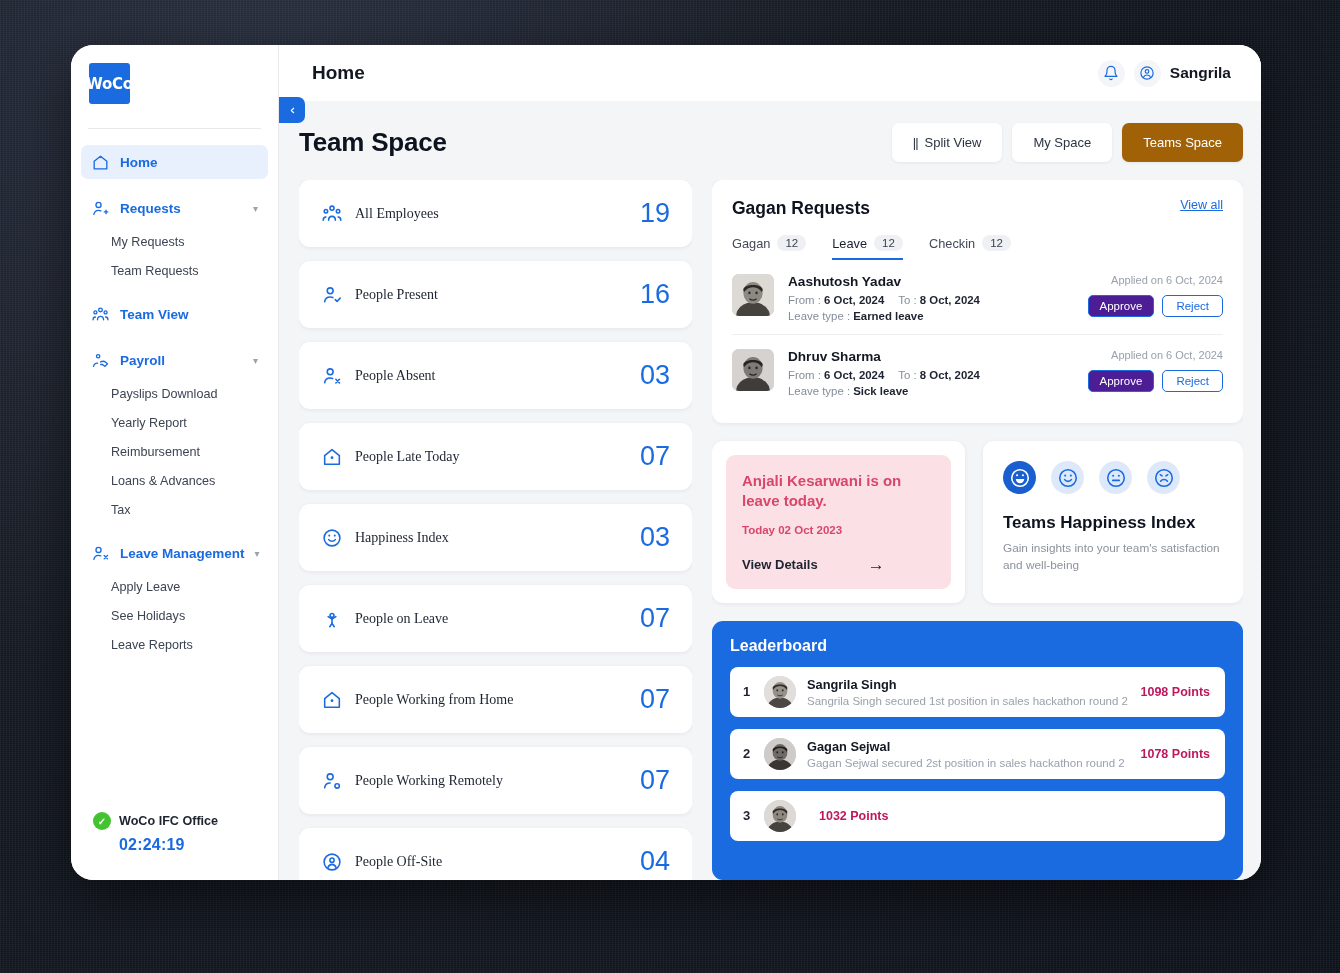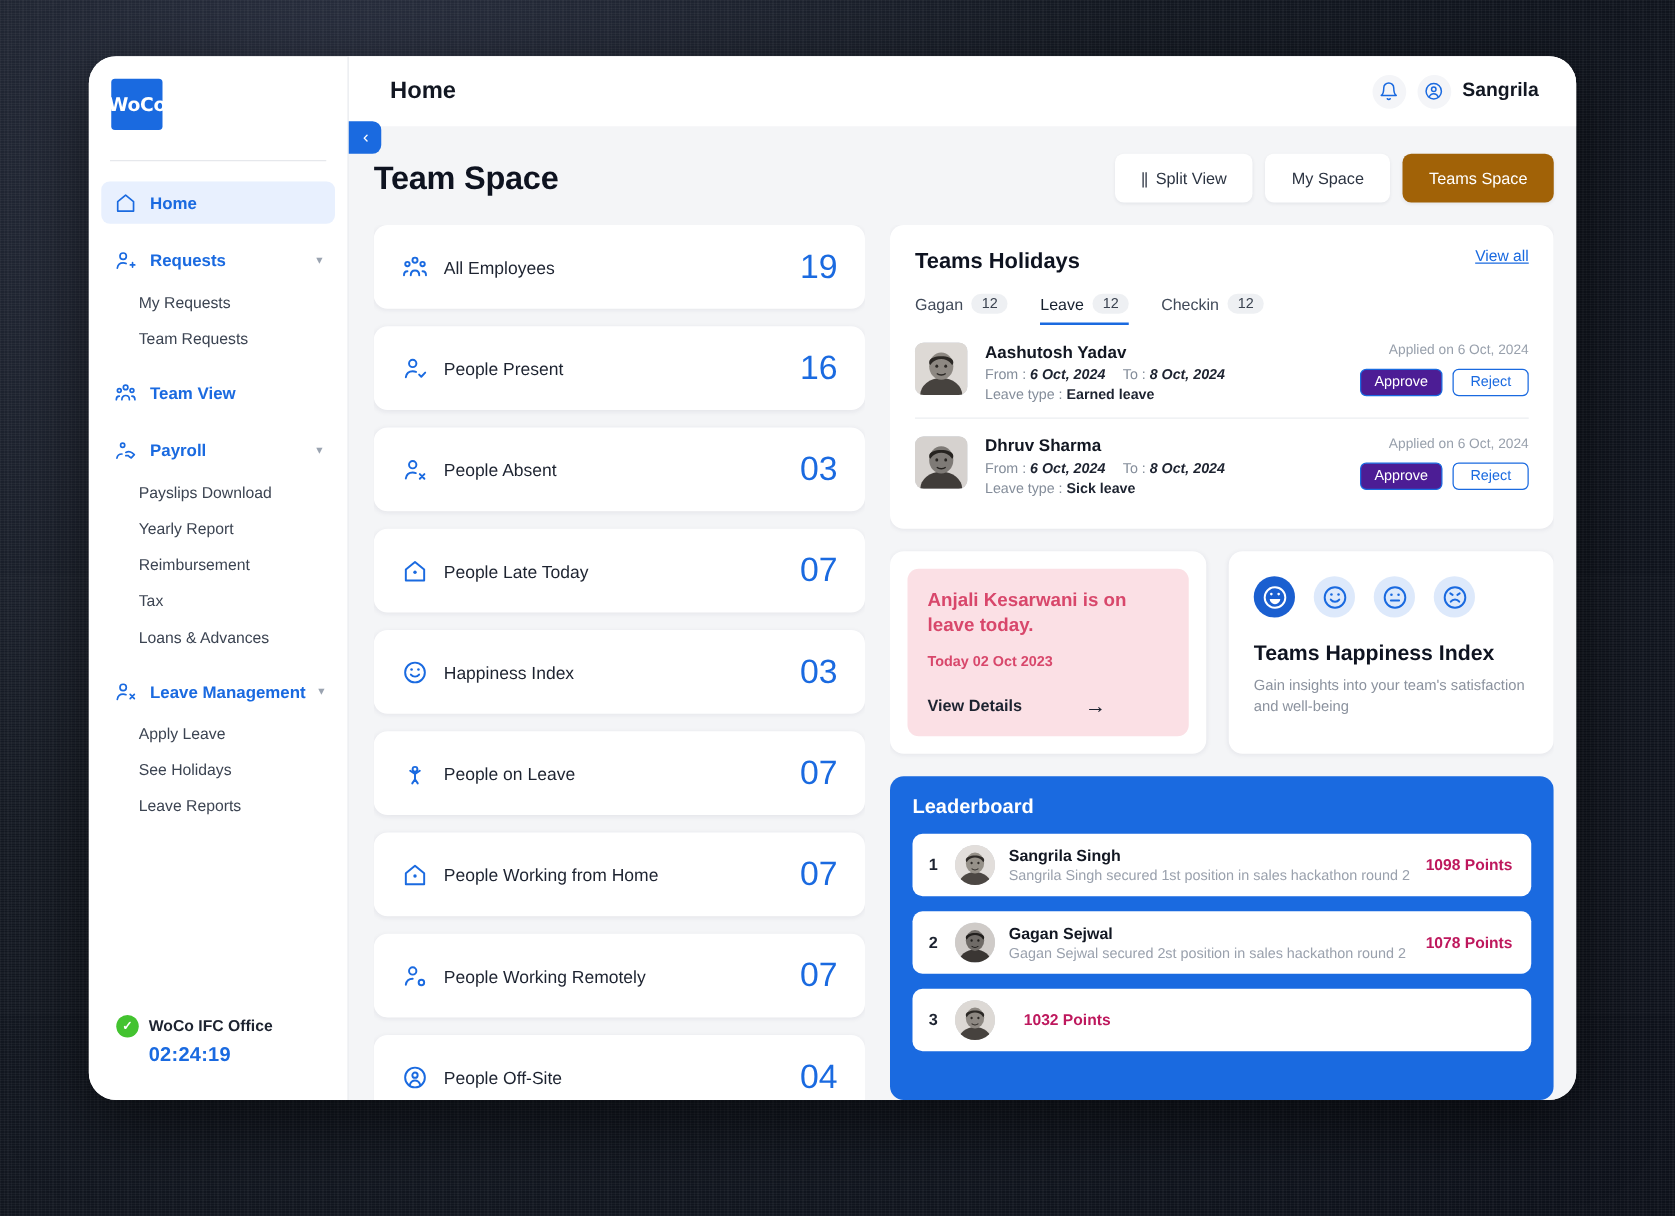--- a/index.html
+++ b/index.html
@@ -143,21 +143,21 @@
   
   .stat-card {
     background: #fff; border-radius: 11px;
     height: 67px; flex: 0 0 67px;
     display: flex; align-items: center;
     padding: 0 22px 0 22px;
     box-shadow: 0 1px 4px rgba(25,35,70,.07);
   }
   .stat-icon { width: 22px; height: 22px; flex: 0 0 22px; margin-right: 12px; }
   .stat-icon svg { width: 22px; height: 22px; display: block; }
-  .stat-label { flex: 1 1 auto; font-size: 14px; color: #1d2330; font-weight: 500; }
+  .stat-label { flex: 1 1 auto; font-size: 14px; color: #1d2330; font-weight: 500; font-family: Liberation Serif, serif; }
   .stat-value { font-size: 27px; font-weight: 500; color: #1a6ae0; }
   
   .panel {
     background: #fff; border-radius: 11px;
     padding: 18px 20px 14px 20px;
     box-shadow: 0 1px 4px rgba(25,35,70,.07);
   }
   .panel-head { display: flex; align-items: flex-start; }
   .panel-title { font-size: 17.5px; font-weight: 700; color: #0e1320; flex: 1 1 auto; }
   .view-all {
@@ -185,21 +185,21 @@
   .req-avatar {
     width: 42px; height: 42px; flex: 0 0 42px;
     border-radius: 7px; margin-right: 14px;
     overflow: hidden; position: relative;
     background: #cfd3d8;
   }
   .req-avatar .face { position: absolute; inset: 0; }
   .req-info { flex: 1 1 auto; min-width: 0; }
   .req-name { font-size: 13.6px; font-weight: 700; color: #121722; }
   .req-dates { font-size: 11.4px; color: #848d9a; margin-top: 5px; }
-  .req-dates b { color: #1d2330; font-weight: 700; font-style: italic; }
+  .req-dates b { color: #1d2330; font-weight: 700; }
   .req-dates .gap { display: inline-block; width: 14px; }
   .req-type { font-size: 11.4px; color: #848d9a; margin-top: 4px; }
   .req-type b { color: #1d2330; font-weight: 700; }
   .req-right { text-align: right; flex: 0 0 auto; padding-left: 10px; }
   .applied { font-size: 11px; color: #98a0ac; }
   .req-actions { display: flex; gap: 8px; margin-top: 9px; justify-content: flex-end; }
   .btn-approve {
     background: #4c1d95; color: #fff; border: 1px solid #1a6ae0;
     border-radius: 5px; font-size: 11.5px; padding: 4px 11px;
     font-family: Liberation Sans, sans-serif; cursor: pointer;
@@ -328,22 +328,22 @@
                 <path d="M12.2 13.8c2-1.1 4.6-1 6.4.5l2.2 1.8-3.1 3.3-2.2-1.4"></path>
                 <path d="M12.2 17.1h2.6"></path>
               </svg>
             </span>
             <span class="nlabel">Payroll</span>
             <span class="chev">▾</span>
           </div>
           <div class="sub-item">Payslips Download</div>
           <div class="sub-item">Yearly Report</div>
           <div class="sub-item">Reimbursement</div>
+          <div class="sub-item">Loans &amp; Advances</div>
           <div class="sub-item">Tax</div>
-          <div class="sub-item">Loans &amp; Advances</div>
         </div>
         <div class="nav-group">
           <div class="nav-item">
             <span class="nav-icon">
               <svg viewBox="0 0 24 24" fill="none" stroke="#1a6ae0" stroke-width="1.7" stroke-linecap="round" stroke-linejoin="round">
                 <circle cx="9.5" cy="7.5" r="3.2"></circle>
                 <path d="M3.6 19.5c.6-3.4 3-5.2 5.9-5.2 1 0 2 .2 2.9.6"></path>
                 <path d="M16.6 14.6l4.2 4.2M20.8 14.6l-4.2 4.2"></path>
               </svg>
             </span>
@@ -506,21 +506,21 @@
               </span>
               <span class="stat-label">People Off-Site</span>
               <span class="stat-value">04</span>
             </div>
           </div>
 
         <div class="col-right">
 
           <div class="panel">
             <div class="panel-head">
-              <div class="panel-title">Teams  Holidays</div>
+              <div class="panel-title">Gagan  Requests</div>
               <div class="view-all">View all</div>
             </div>
             <div class="tabs" id="req-tabs">
                 <div class="tab">
                   <span>Gagan</span>
                   <span class="tab-badge">12</span>
                 </div>
                 <div class="tab active">
                   <span>Leave</span>
                   <span class="tab-badge">12</span>

